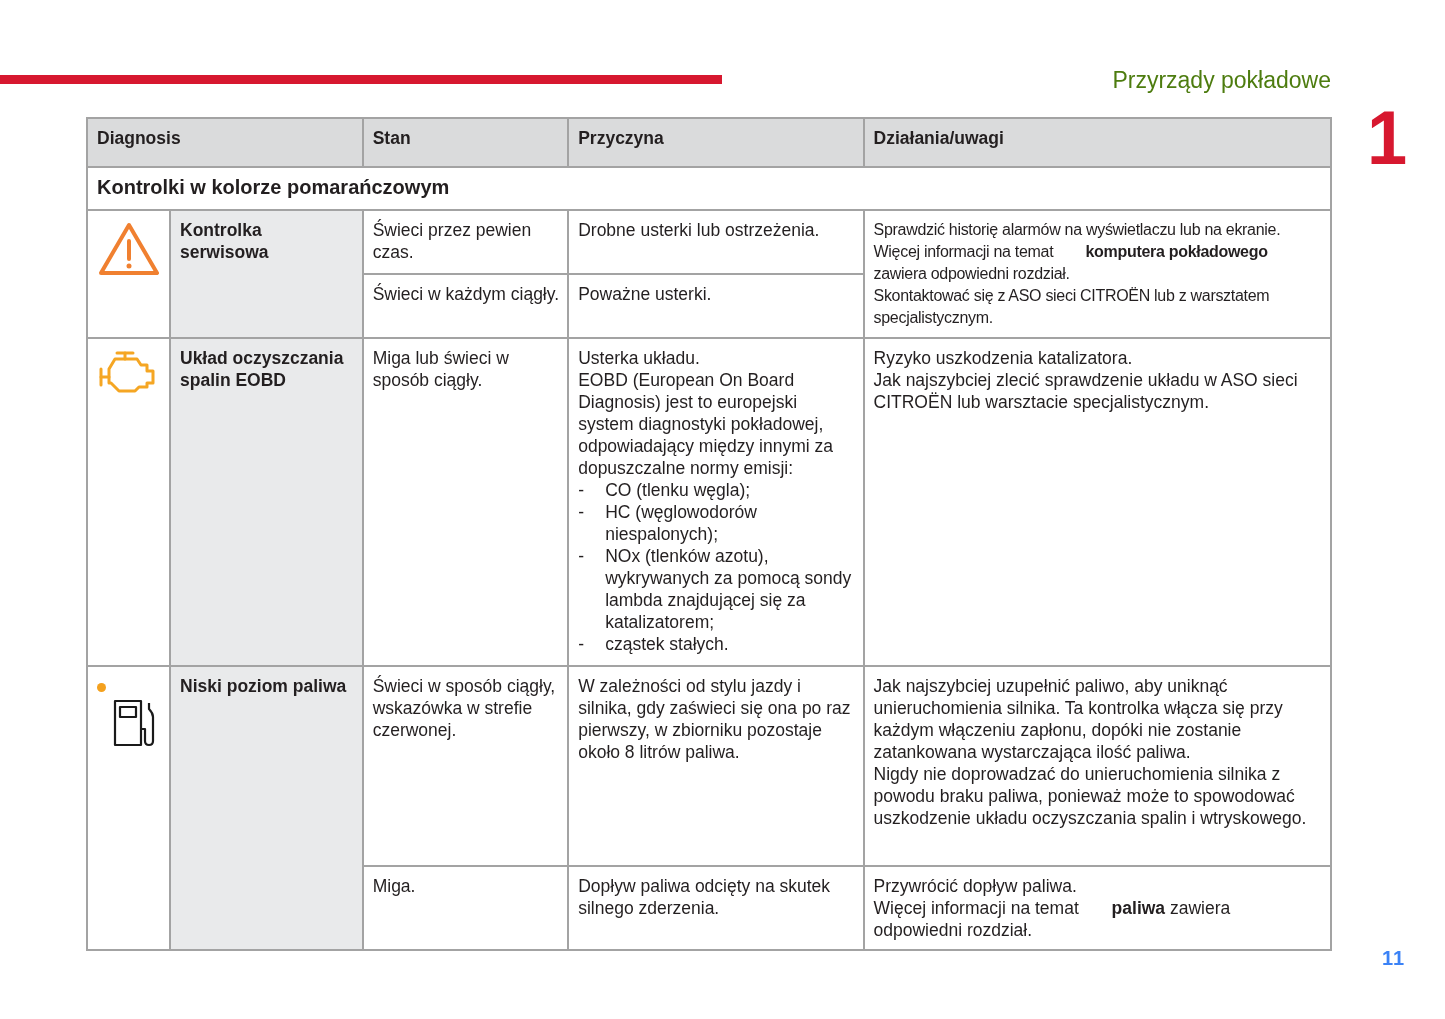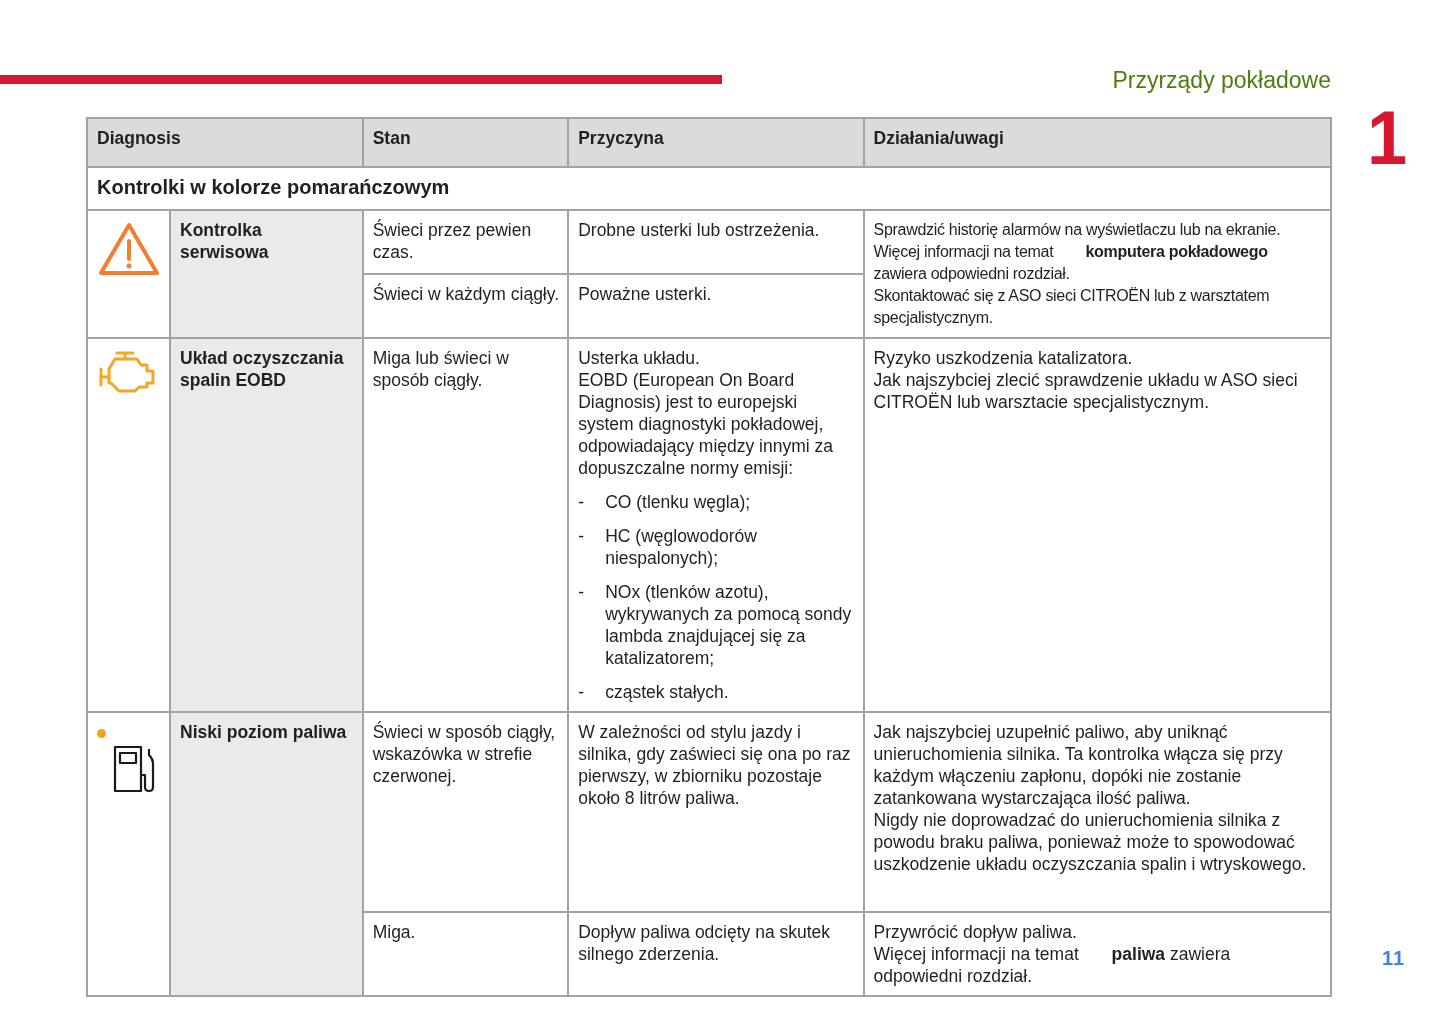--- a/index.html
+++ b/index.html
@@ -35,21 +35,21 @@
     background: #dadbdc; font-weight: bold; height: 31px; vertical-align: middle;
     padding-top: 4px; padding-bottom: 4px;
   }
   td.group {
     font-weight: bold; font-size: 20px; height: 25px; padding-top: 8px; padding-bottom: 6px;
   }
   td.icon-cell { width: 64px; padding: 6px 4px; }
   td.name-cell { background: #e9eaeb; font-weight: bold; width: 174px; margin-top: 15px; }
   td.note-narrow { font-size: 16px; line-height: 22px; letter-spacing: -0.3px; }
   .dash-list { margin: 0; padding: 0; list-style: none; }
-  .dash-list li { position: relative; padding-left: 27px; margin-top: 12px; }
+  .dash-list li { position: relative; padding-left: 27px; }
   .dash-list li::before { content: "-"; position: absolute; left: 0; }
   .fuel-dot { width: 9px; height: 9px; border-radius: 50%; background: #f4a11e; display: inline-block; }
   b { font-weight: bold; margin-left: 28px; }
 </style>
 </head>
 <body>
 
 <div class="red-bar"></div>
 <div class="section-title">Przyrządy pokładowe</div>
 <div class="chapter-num">1</div>

